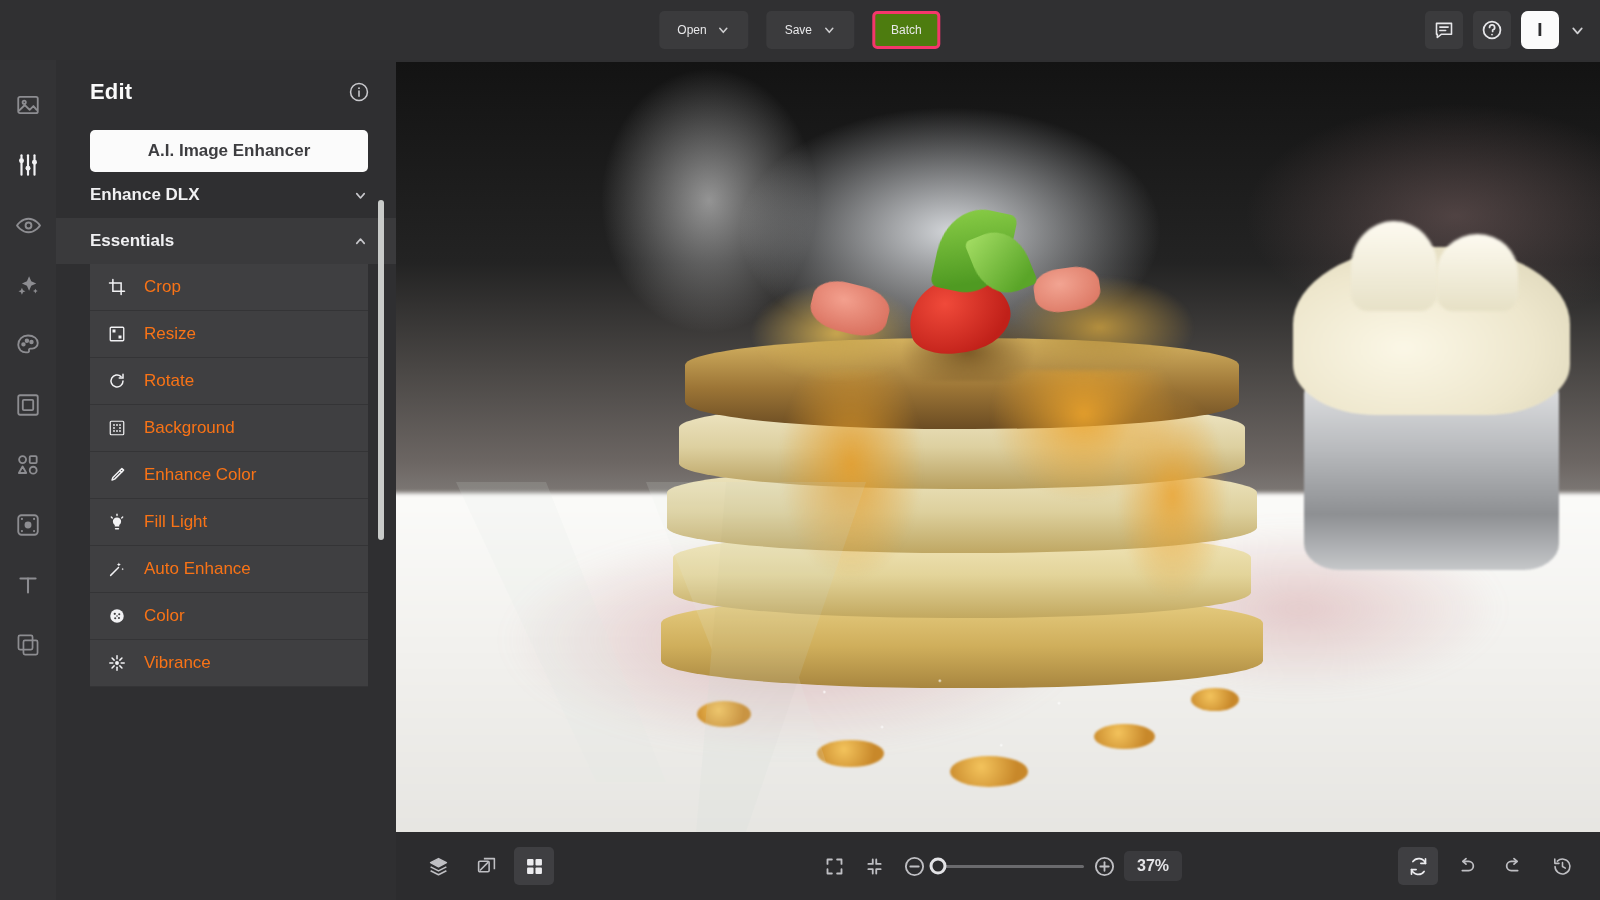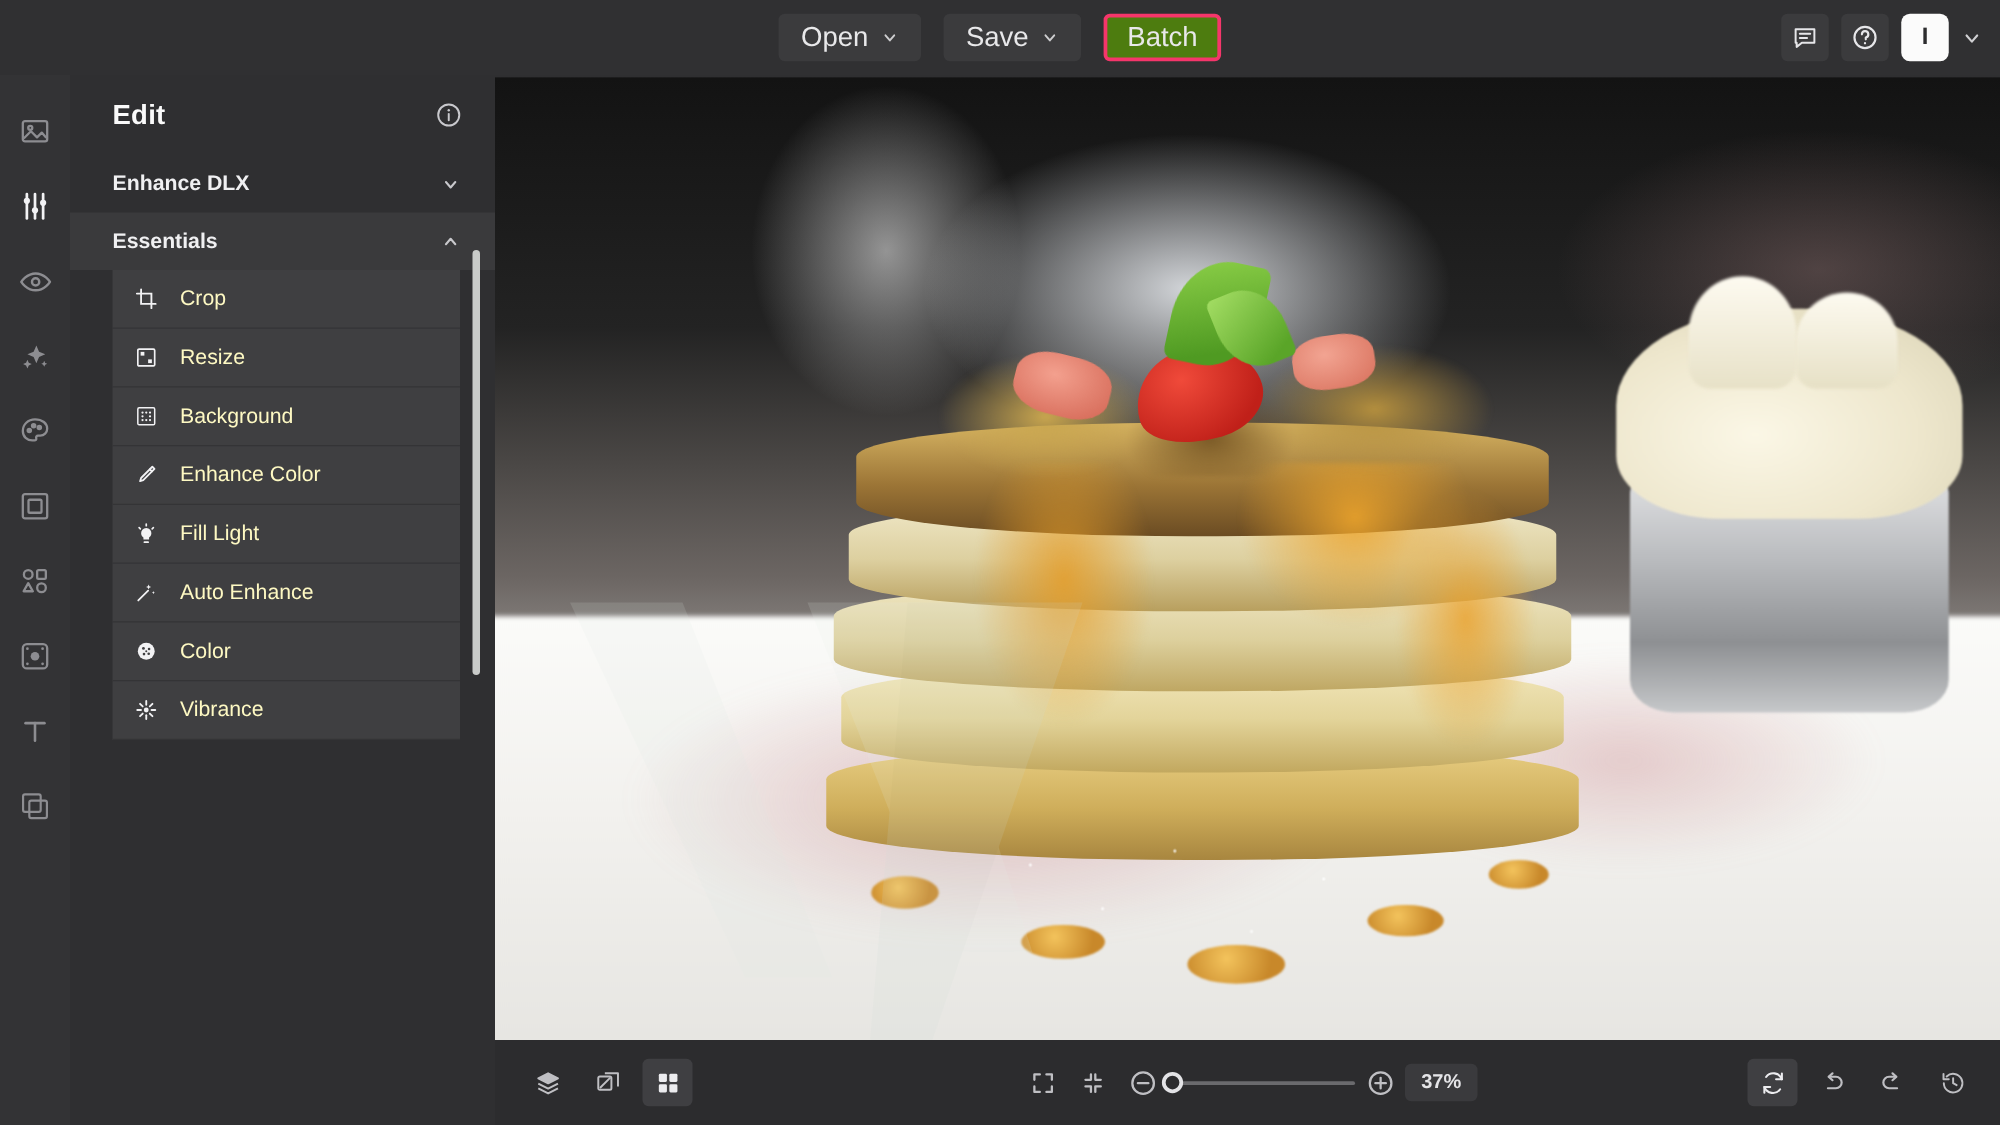--- a/index.html
+++ b/index.html
@@ -18,21 +18,21 @@
     background: #303032; display: flex; align-items: center;
   }
   .topbar-center {
     position: absolute; left: 50%; transform: translateX(-50%);
     display: flex; align-items: center; gap: 18px; height: 60px;
   }
   .tb-btn {
     display: flex; align-items: center; gap: 10px;
     height: 38px; padding: 0 18px; border-radius: 5px;
     background: #3b3b3d; color: #e8e8ea;
-    font-size: 22px; cursor: pointer; white-space: nowrap;
+    font-size: 12px; cursor: pointer; white-space: nowrap;
   }
   .tb-btn .chev { opacity: .85; display:flex; }
   .tb-btn.batch { background: #4d7c0f; border: 3px solid #f5366b; padding: 0 16px; }
 
   .topbar-right {
     position: absolute; right: 14px; top: 0; height: 60px;
     display: flex; align-items: center; gap: 10px;
   }
   .icon-btn {
     width: 38px; height: 38px; border-radius: 5px; background: #3b3b3d;
@@ -81,21 +81,21 @@
     display: flex; align-items: center; justify-content: space-between;
     color: #f0f0f2; font-size: 17px; font-weight: 600; cursor: pointer;
   }
   .section-head.open { background: #3a3a3c; margin: 0; padding: 0 28px 0 34px; }
   .section-head .chev { color: #c8c8cc; display: flex; }
 
   .tool-list { margin: 0 28px 0 34px; }
   .tool-item {
     height: 47px; display: flex; align-items: center; gap: 16px;
     background: #3f3f41; border-bottom: 1px solid #343436;
-    padding-left: 16px; color: #fef9c3; font-size: 17px; cursor: pointer;
+    padding-left: 16px; color: #f97316; font-size: 17px; cursor: pointer;
   }
   .tool-item .ti-icon { width: 22px; display: flex; align-items: center; justify-content: center; color: #f2f2f4; }
 
   .panel-scrollbar {
     position: absolute; right: 12px; top: 140px; width: 6px; height: 340px;
     background: #c9cbc9; border-radius: 3px; cursor: pointer;
   }
 
   
   .canvas-wrap {
@@ -433,20 +433,23 @@
         <span>
           <svg width="22" height="22" viewBox="0 0 24 24" fill="none" stroke="currentColor" stroke-width="1.7">
             <circle cx="12" cy="12" r="9.2"></circle>
               <circle cx="12" cy="7.8" r="1.05" fill="currentColor" stroke="none"></circle>
               <line x1="12" y1="11" x2="12" y2="16.6" stroke-linecap="round"></line>
           </svg>
         </span>
       </div>
     </div>
 
+    <div class="ai-btn">
+      <span>A.I. Image Enhancer</span>
+    </div>
 
     <div class="section-head">
       <span>Enhance DLX</span>
       <span class="chev">
         <svg width="15" height="15" viewBox="0 0 24 24" fill="none" stroke="currentColor" stroke-width="2.6" stroke-linecap="round" stroke-linejoin="round">
             <polyline points="6 9 12 16 18 9"></polyline>
           </svg>
       </span>
     </div>
 
@@ -471,20 +474,29 @@
       </div>
       <div class="tool-item">
         <span class="ti-icon">
           <svg width="18" height="18" viewBox="0 0 24 24" fill="none" stroke="currentColor" stroke-width="1.8">
               <rect x="3" y="3" width="18" height="18" rx="1.4"></rect>
               <rect x="6" y="6" width="4" height="4" fill="currentColor" stroke="none"></rect>
               <rect x="14" y="14" width="4" height="4" fill="currentColor" stroke="none"></rect>
             </svg>
         </span>
         <span>Resize</span>
+      </div>
+      <div class="tool-item">
+        <span class="ti-icon">
+          <svg width="18" height="18" viewBox="0 0 24 24" fill="none" stroke="currentColor" stroke-width="2" stroke-linecap="round">
+              <path d="M20 12a8 8 0 1 1-2.6-5.9"></path>
+              <polyline points="20 3 20 8 15 8"></polyline>
+            </svg>
+        </span>
+        <span>Rotate</span>
       </div>
       <div class="tool-item">
         <span class="ti-icon">
           <svg width="18" height="18" viewBox="0 0 24 24" fill="none" stroke="currentColor" stroke-width="1.6">
               <rect x="3" y="3" width="18" height="18" rx="1.4"></rect>
             <circle cx="8" cy="8" r="1.2" fill="currentColor" stroke="none"></circle>
               <circle cx="12" cy="8" r="1.2" fill="currentColor" stroke="none"></circle>
               <circle cx="16" cy="8" r="1.2" fill="currentColor" stroke="none"></circle>
             <circle cx="8" cy="12" r="1.2" fill="currentColor" stroke="none"></circle>
               <circle cx="16" cy="12" r="1.2" fill="currentColor" stroke="none"></circle>

